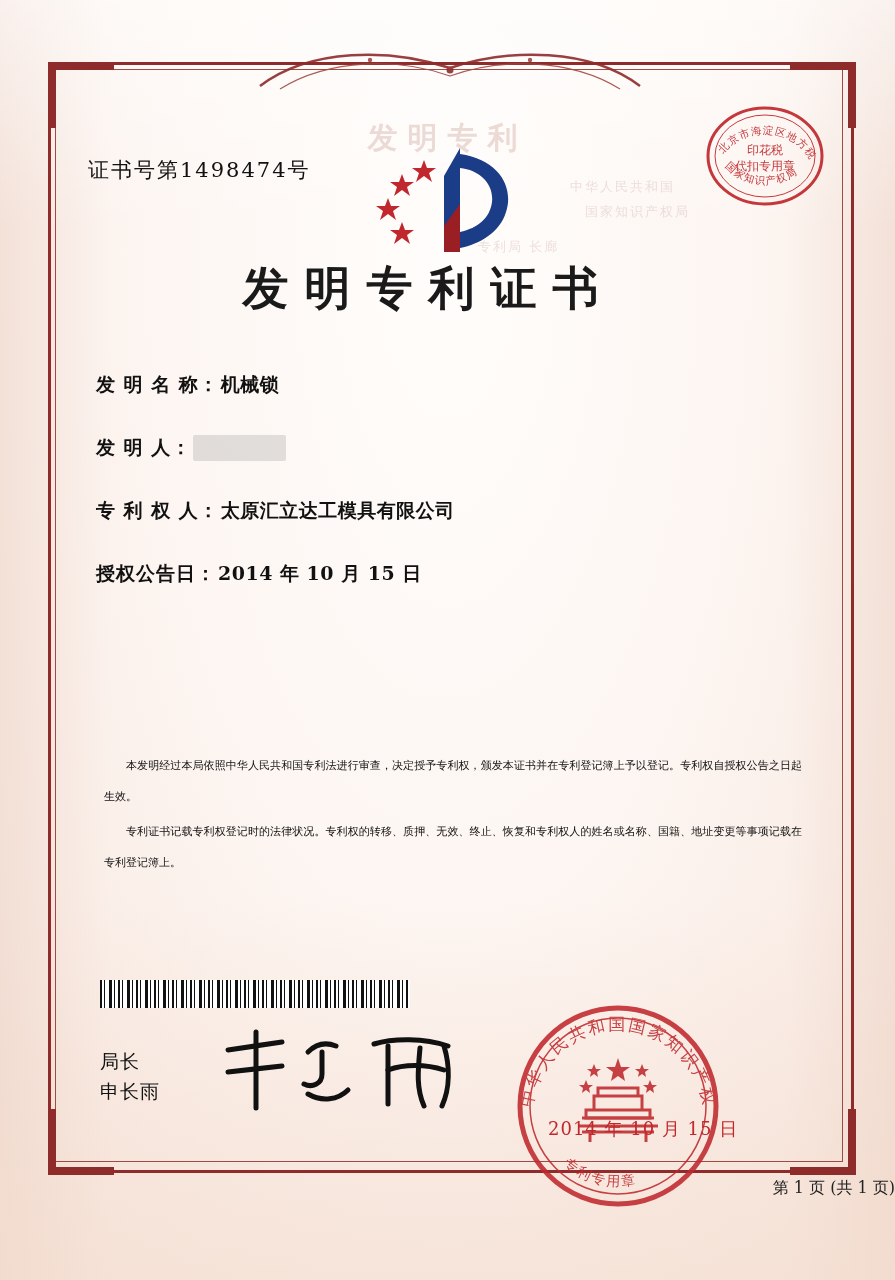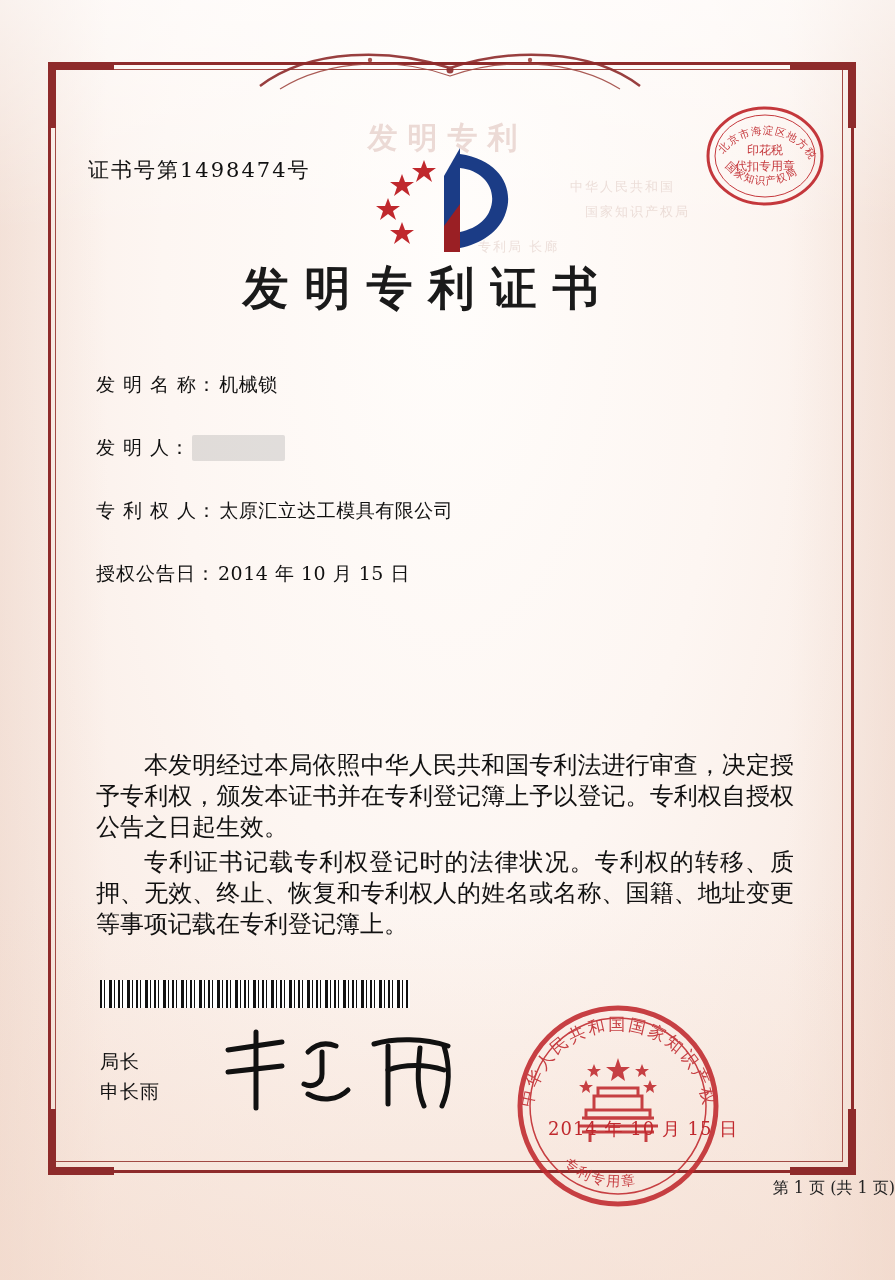--- a/index.html
+++ b/index.html
@@ -129,20 +129,21 @@
     letter-spacing: 2px;
     font-family: "DejaVu Sans", sans-serif;
   }
 
   
   .fields {
     position: absolute;
     left: 96px;
     top: 372px;
     width: 700px;
+    font-weight: bold;
   }
   .field-row {
     display: flex;
     align-items: baseline;
     margin-bottom: 37px;
     font-size: 19px;
     color: #111;
     font-family: "DejaVu Serif", "Liberation Serif", serif;
   }
   .field-label {
@@ -164,24 +165,24 @@
     background: rgba(150,150,150,0.28);
     border-radius: 2px;
     padding: 0 4px;
     filter: blur(0.4px);
     user-select: none;
   }
 
   
   .paras {
     position: absolute;
-    left: 96px;
+    left: 104px;
     top: 750px;
     width: 698px;
-    font-size: 24px;
+    font-size: 11px;
     line-height: 31px;
     color: #111;
     font-family: "DejaVu Serif", "Liberation Serif", serif;
     text-align: justify;
   }
   .paras p {
     margin: 0 0 4px 0;
     text-indent: 2em;
   }
 

